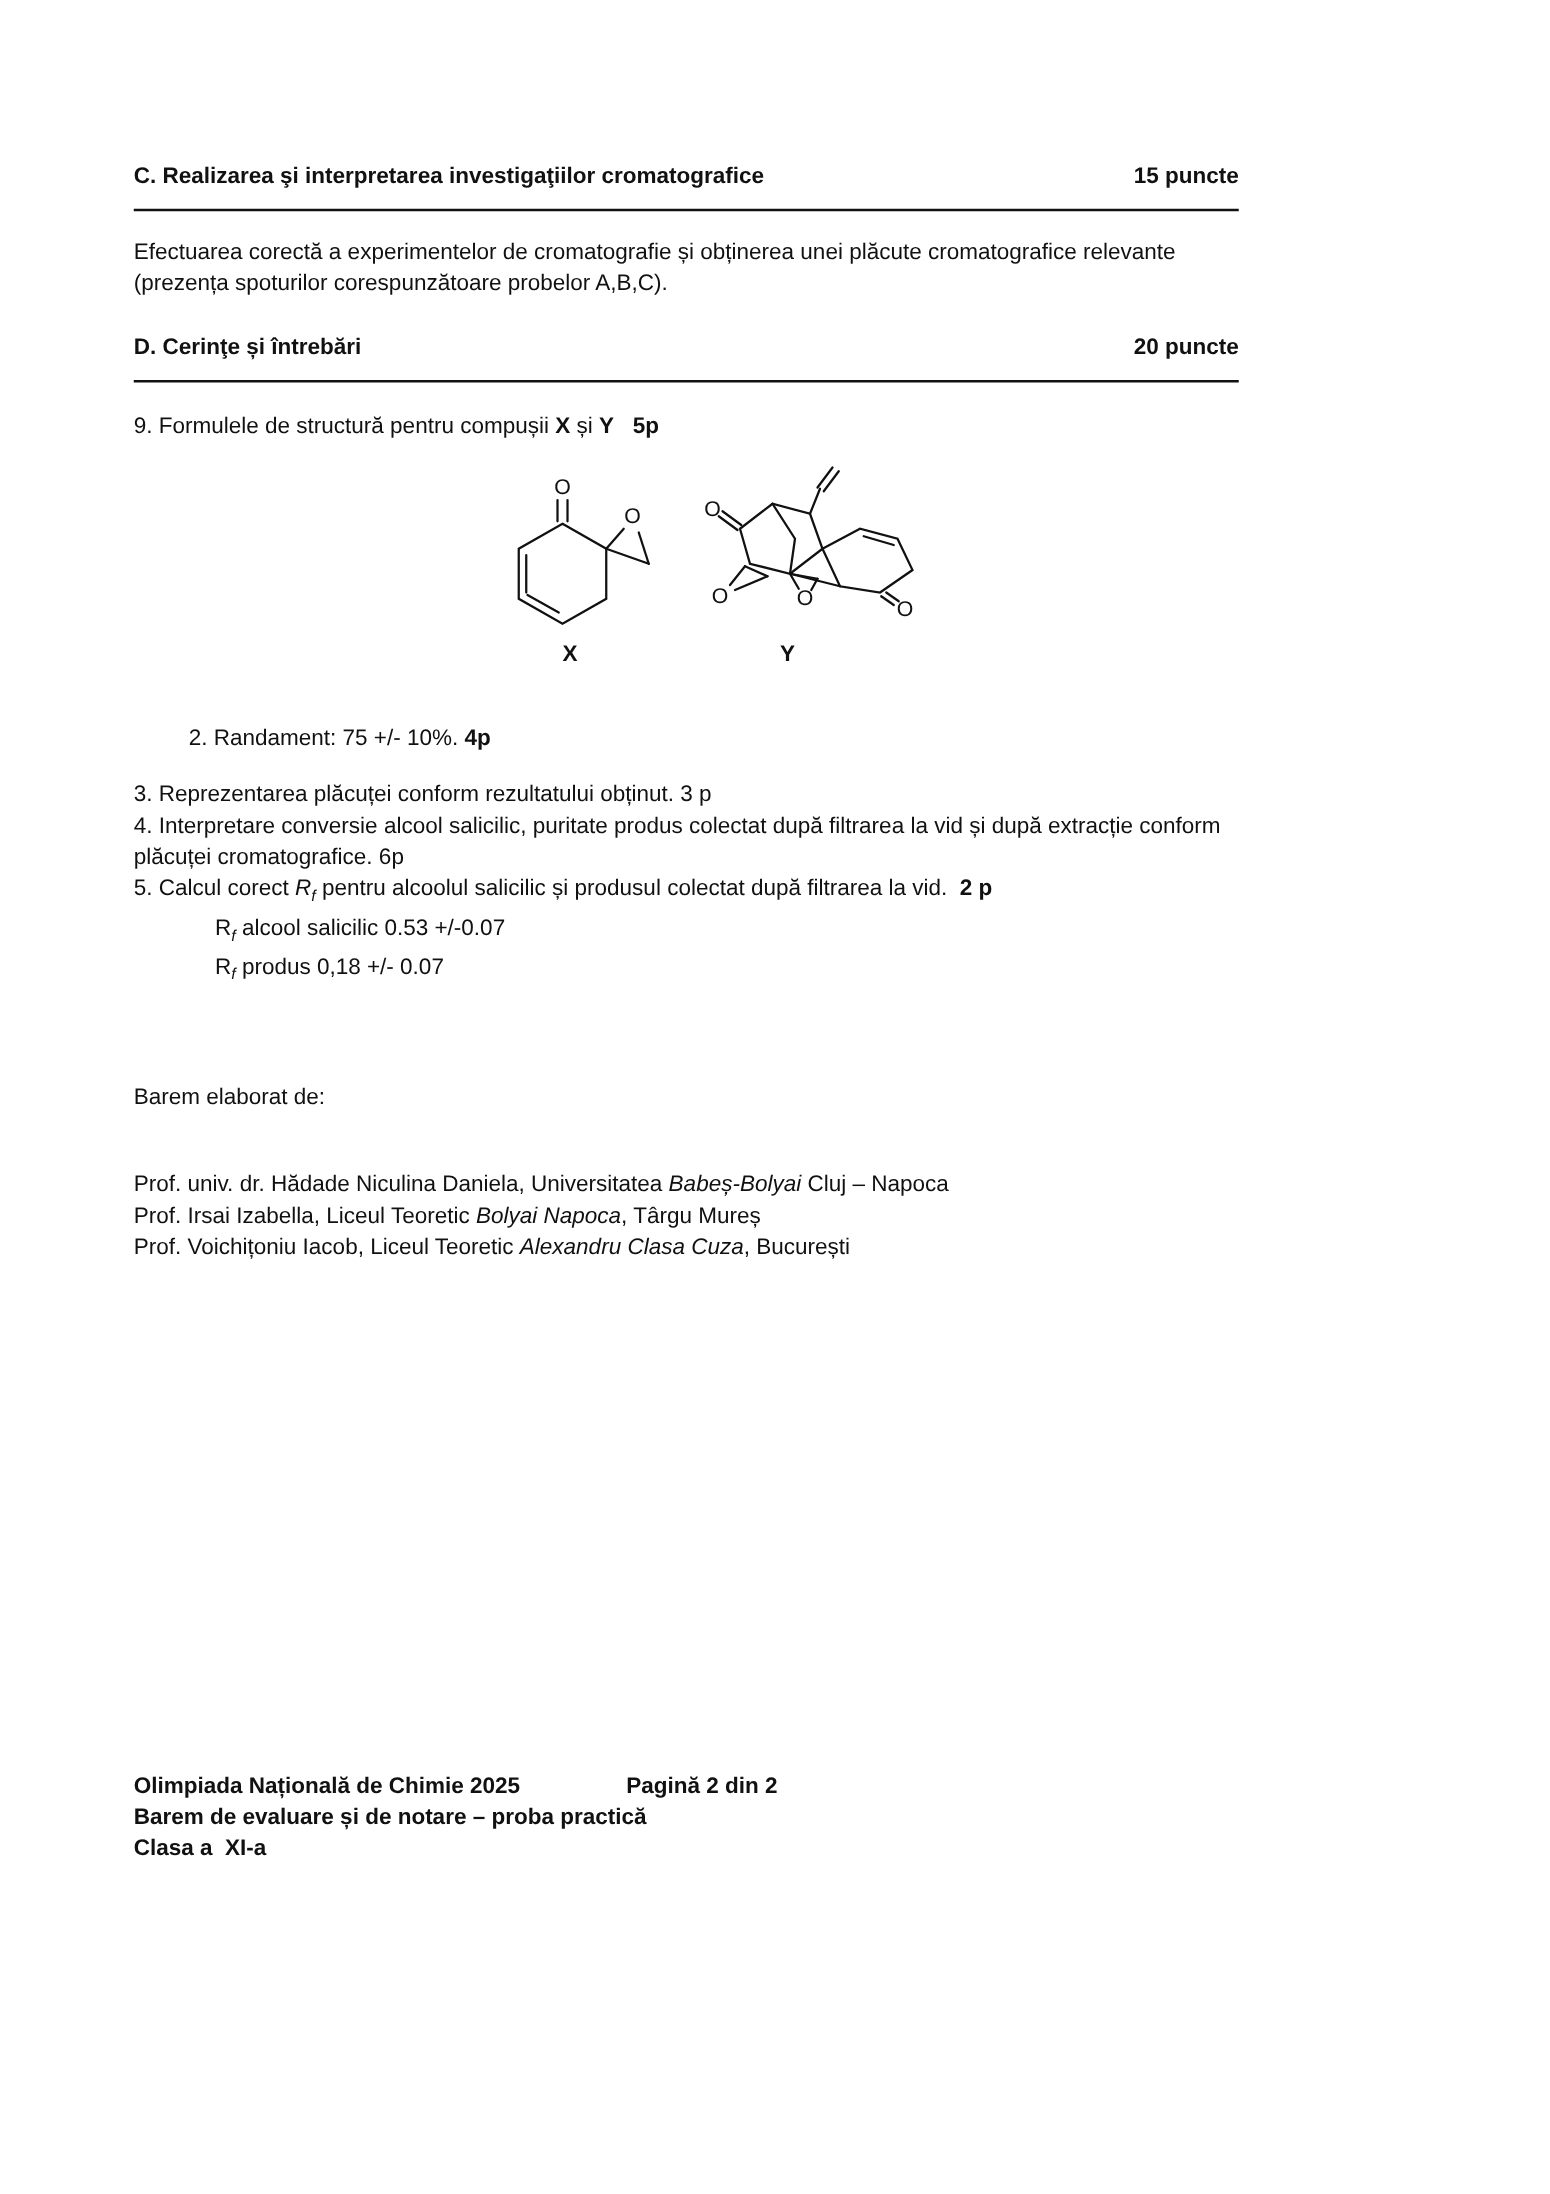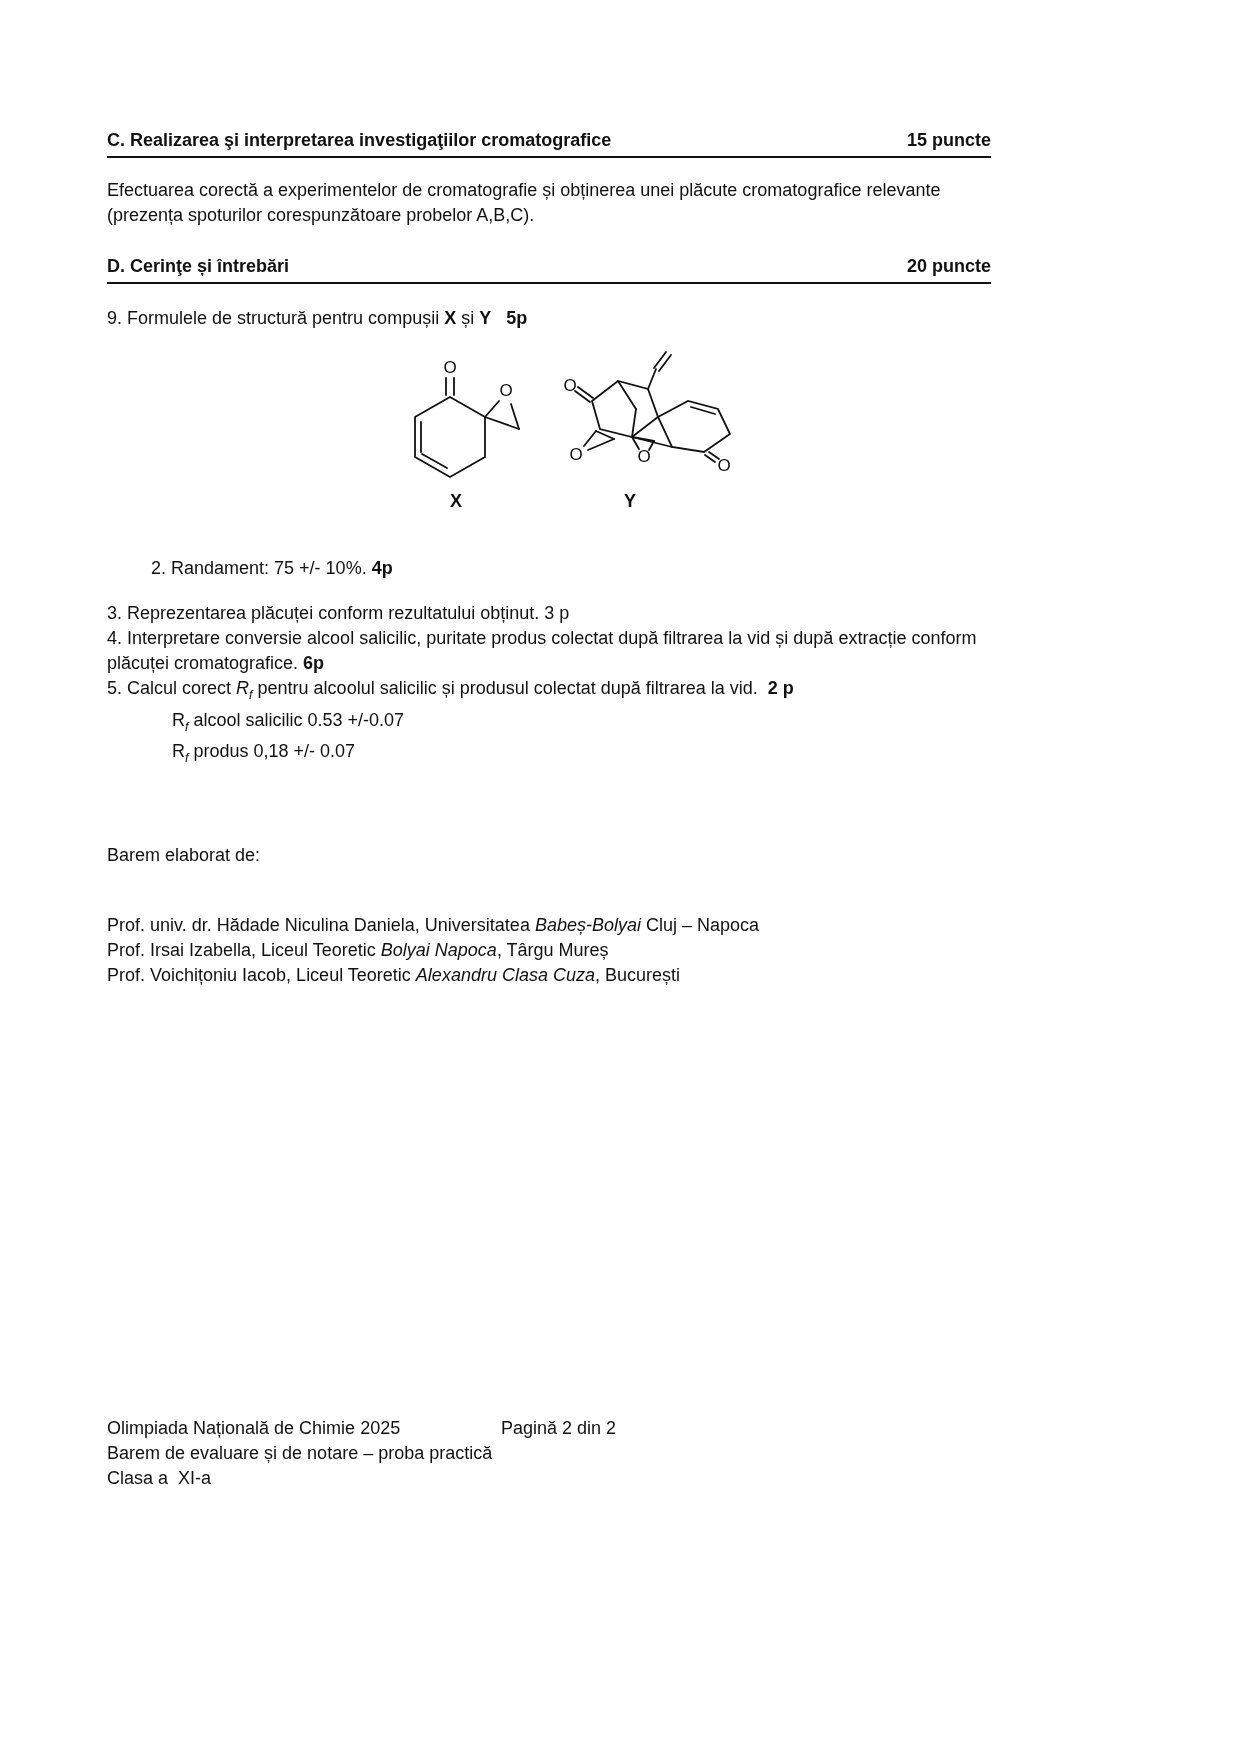--- a/index.html
+++ b/index.html
@@ -5,35 +5,35 @@
   * { margin:0; padding:0; box-sizing:border-box; }
   html, body { background:#ffffff; }
   body {
     width:1240px; height:1755px; position:relative;
     font-family:"Liberation Sans","DejaVu Sans",sans-serif;
     font-size:18px; line-height:25px; color:#111111;
   }
   .content { position:absolute; left:107px; top:0; width:884px; }
   .heading {
     display:flex; justify-content:space-between; align-items:flex-end;
-    font-weight:bold; border-bottom:2px solid #111; padding-bottom:3px;
+    font-weight:bold; border-bottom:2px solid #111; padding-bottom:14px;
   }
   .heading-c { margin-top:128px; }
   .heading-d { margin-top:26px; }
   .para { margin-top:20px; }
   .rich, .plain { white-space:pre-wrap; }
   .item1 { margin-top:22px; }
   .figure { margin-top:18px; margin-left:293px; width:380px; }
   .item2 { margin-top:32px;margin-left:44px; }
   .item3 { margin-top:20px; }
   .rf-line { margin-left:65px; }
   .credits-heading { margin-top:72px; }
   .credits { margin-top:45px; }
   sub { font-size:0.7em; }
-  .footer { position:absolute; left:107px; top:1416px; font-weight:normal; width:884px; }
+  .footer { position:absolute; left:107px; top:1416px; font-weight:bold; width:884px; }
   .footer-left { display:inline-block; width:394px; }
   .atom {
     font-family:"Liberation Sans","DejaVu Sans",sans-serif;
     font-size:17px; fill:#111; stroke:none;
   }
   .fig-label {
     font-family:"Liberation Sans","DejaVu Sans",sans-serif;
     font-size:18px; font-weight:bold; fill:#111; stroke:none;
   }
   .bond { stroke:#111; stroke-width:1.8; fill:none; stroke-linecap:round; }
@@ -100,21 +100,21 @@
       <text class="atom" x="244" y="113" text-anchor="middle">O</text>
 
       <text class="fig-label" x="56" y="158" text-anchor="middle">X</text>
       <text class="fig-label" x="230" y="158" text-anchor="middle">Y</text>
     </svg>
   </div>
 
   <div class="rich item2"><span>2. Randament: 75 +/- 10%. </span><span style="font-weight: bold;">4p</span></div>
 
   <div class="rich item3"><span>3. Reprezentarea plăcuței conform rezultatului obținut. </span><span style="font-weight: normal;">3 p</span></div>
-  <div class="rich"><span>4. Interpretare conversie alcool salicilic, puritate produs colectat după filtrarea la vid și după extracție conform plăcuței cromatografice. </span><span style="font-weight: bold;">6p</span></div>
+  <div class="rich"><span>4. Interpretare conversie alcool salicilic, puritate produs colectat după filtrarea la vid și după extracție conform plăcuței cromatografice. </span><span style="font-weight: normal;">6p</span></div>
   <div class="rich"><span>5. Calcul corect </span><span style="font-style: italic;">R</span><sub style="font-style: italic;">f</sub><span> pentru </span><span style="font-weight: normal;">alcoolul salicilic și produsul</span><span> colectat după filtrarea la vid.  </span><span style="font-weight: bold;">2 p</span></div>
   <div class="rich rf-line"><span>R</span><sub style="font-style: italic;">f</sub><span> alcool salicilic 0.53 +/-0.07</span></div>
   <div class="rich rf-line"><span>R</span><sub style="font-style: italic;">f</sub><span> produs 0,18 +/- 0.07</span></div>
 
   <div class="plain credits-heading">Barem elaborat de:</div>
 
   <div class="credits">
     <div class="rich"><span>Prof. univ. dr. Hădade Niculina Daniela, Universitatea </span><span style="font-style: italic;">Babeș-Bolyai</span><span> Cluj – Napoca</span></div>
     <div class="rich"><span>Prof. Irsai Izabella, Liceul Teoretic </span><span style="font-style: italic;">Bolyai Napoca</span><span>, Târgu Mureș</span></div>
     <div class="rich"><span>Prof. Voichițoniu Iacob, Liceul Teoretic </span><span style="font-style: italic;">Alexandru Clasa Cuza</span><span>, București</span></div>

